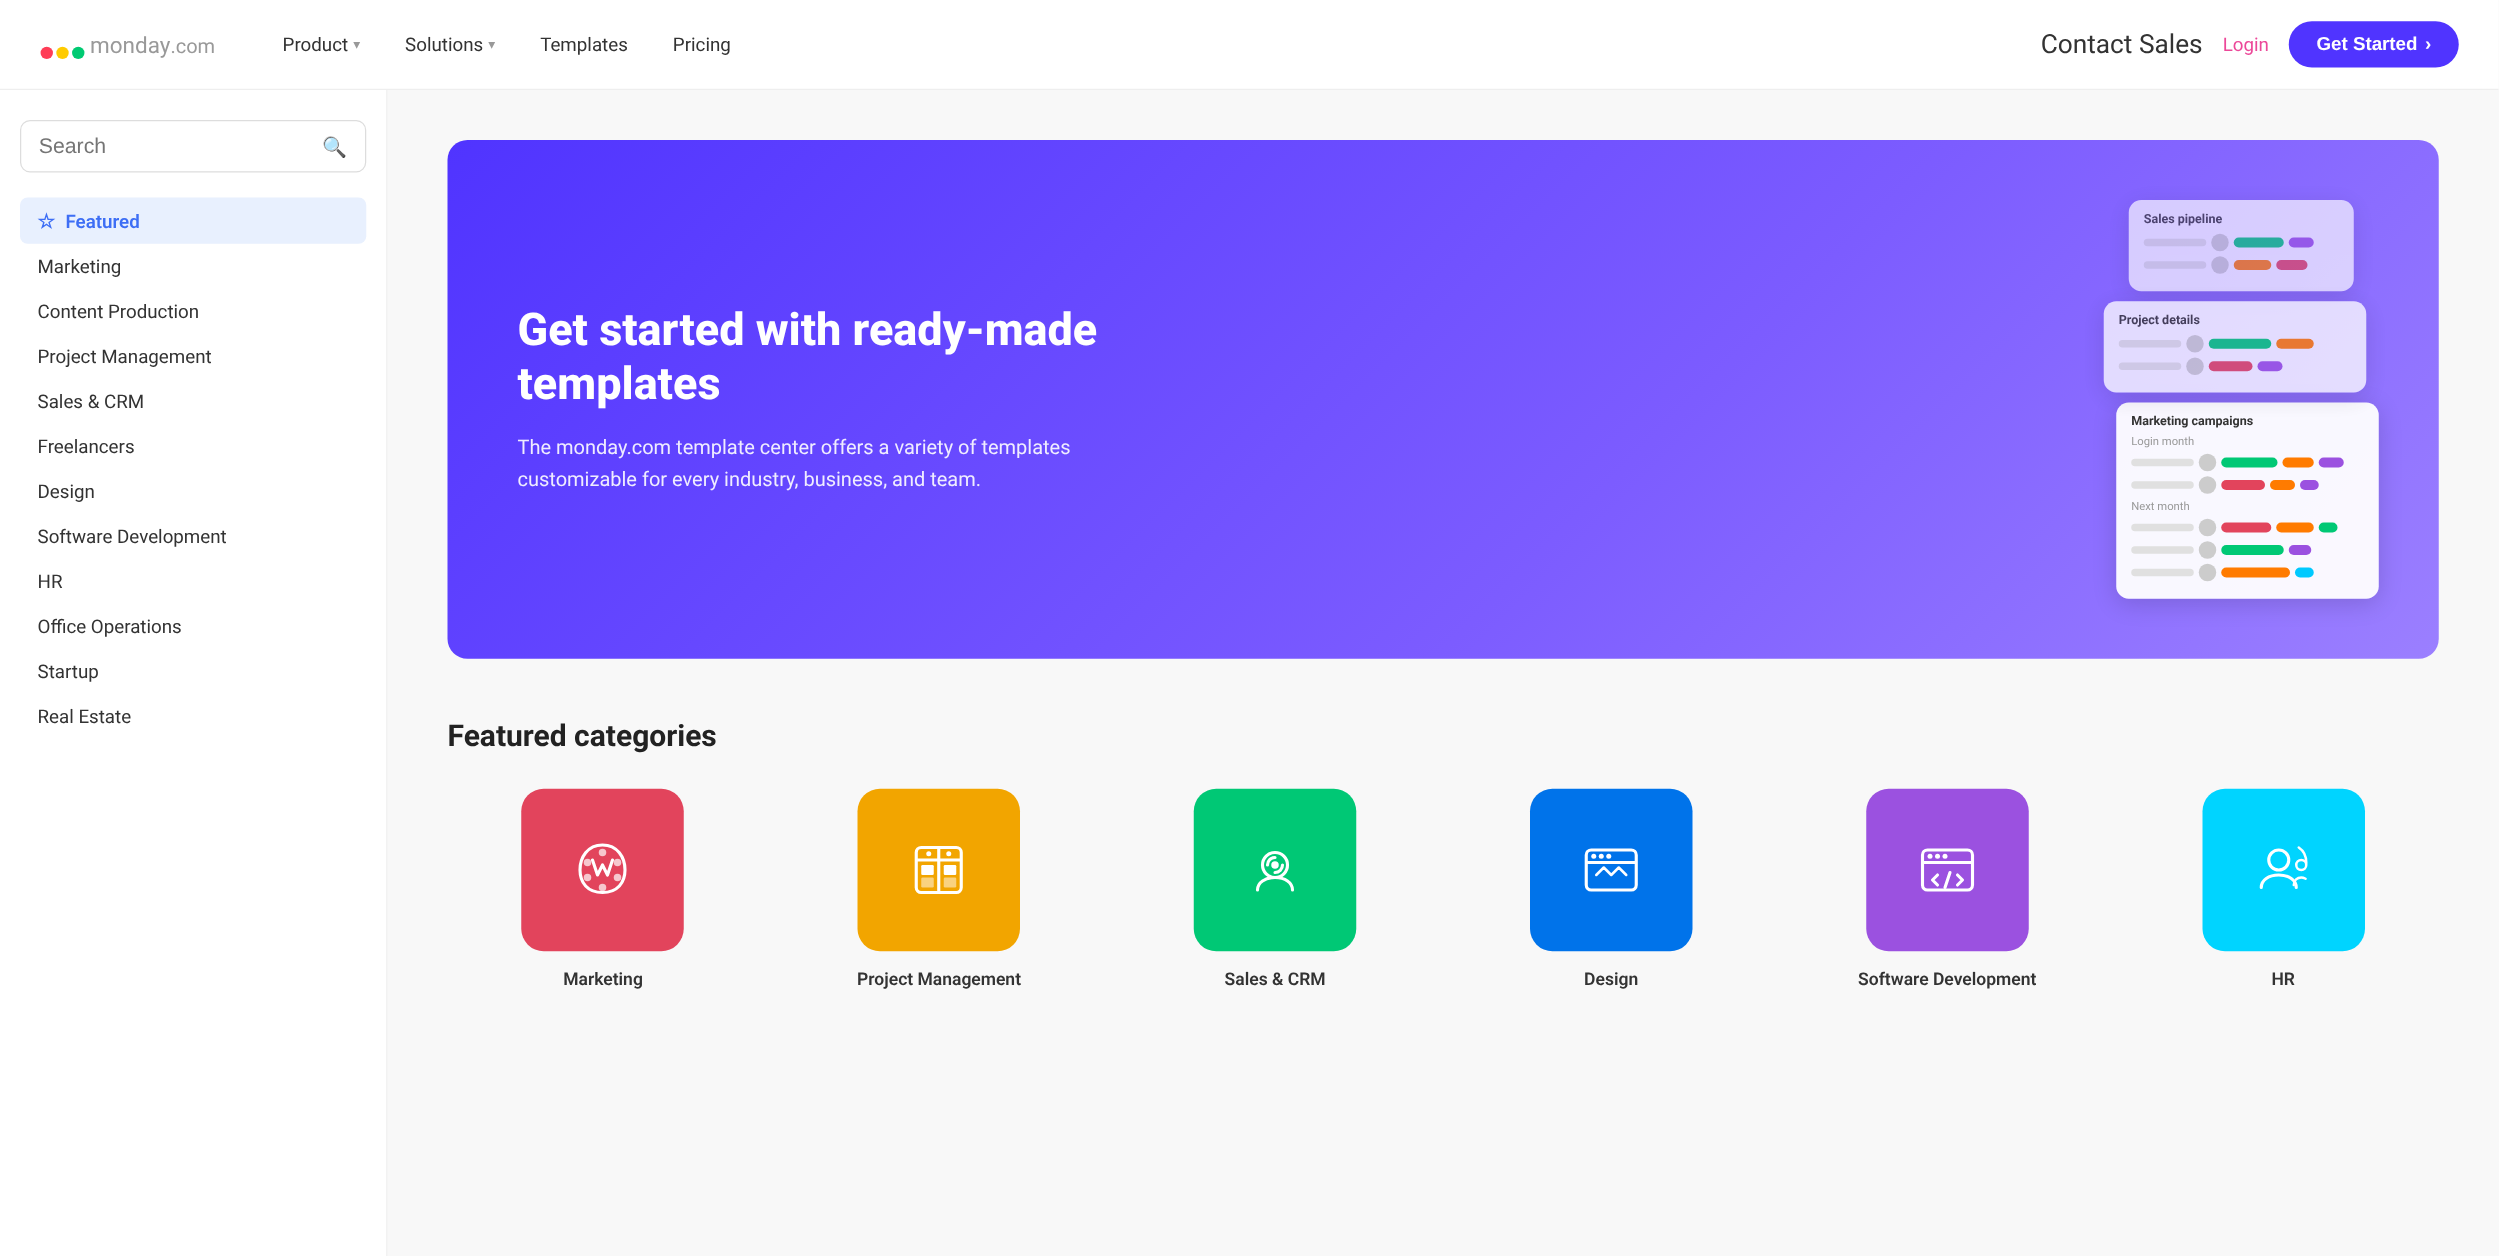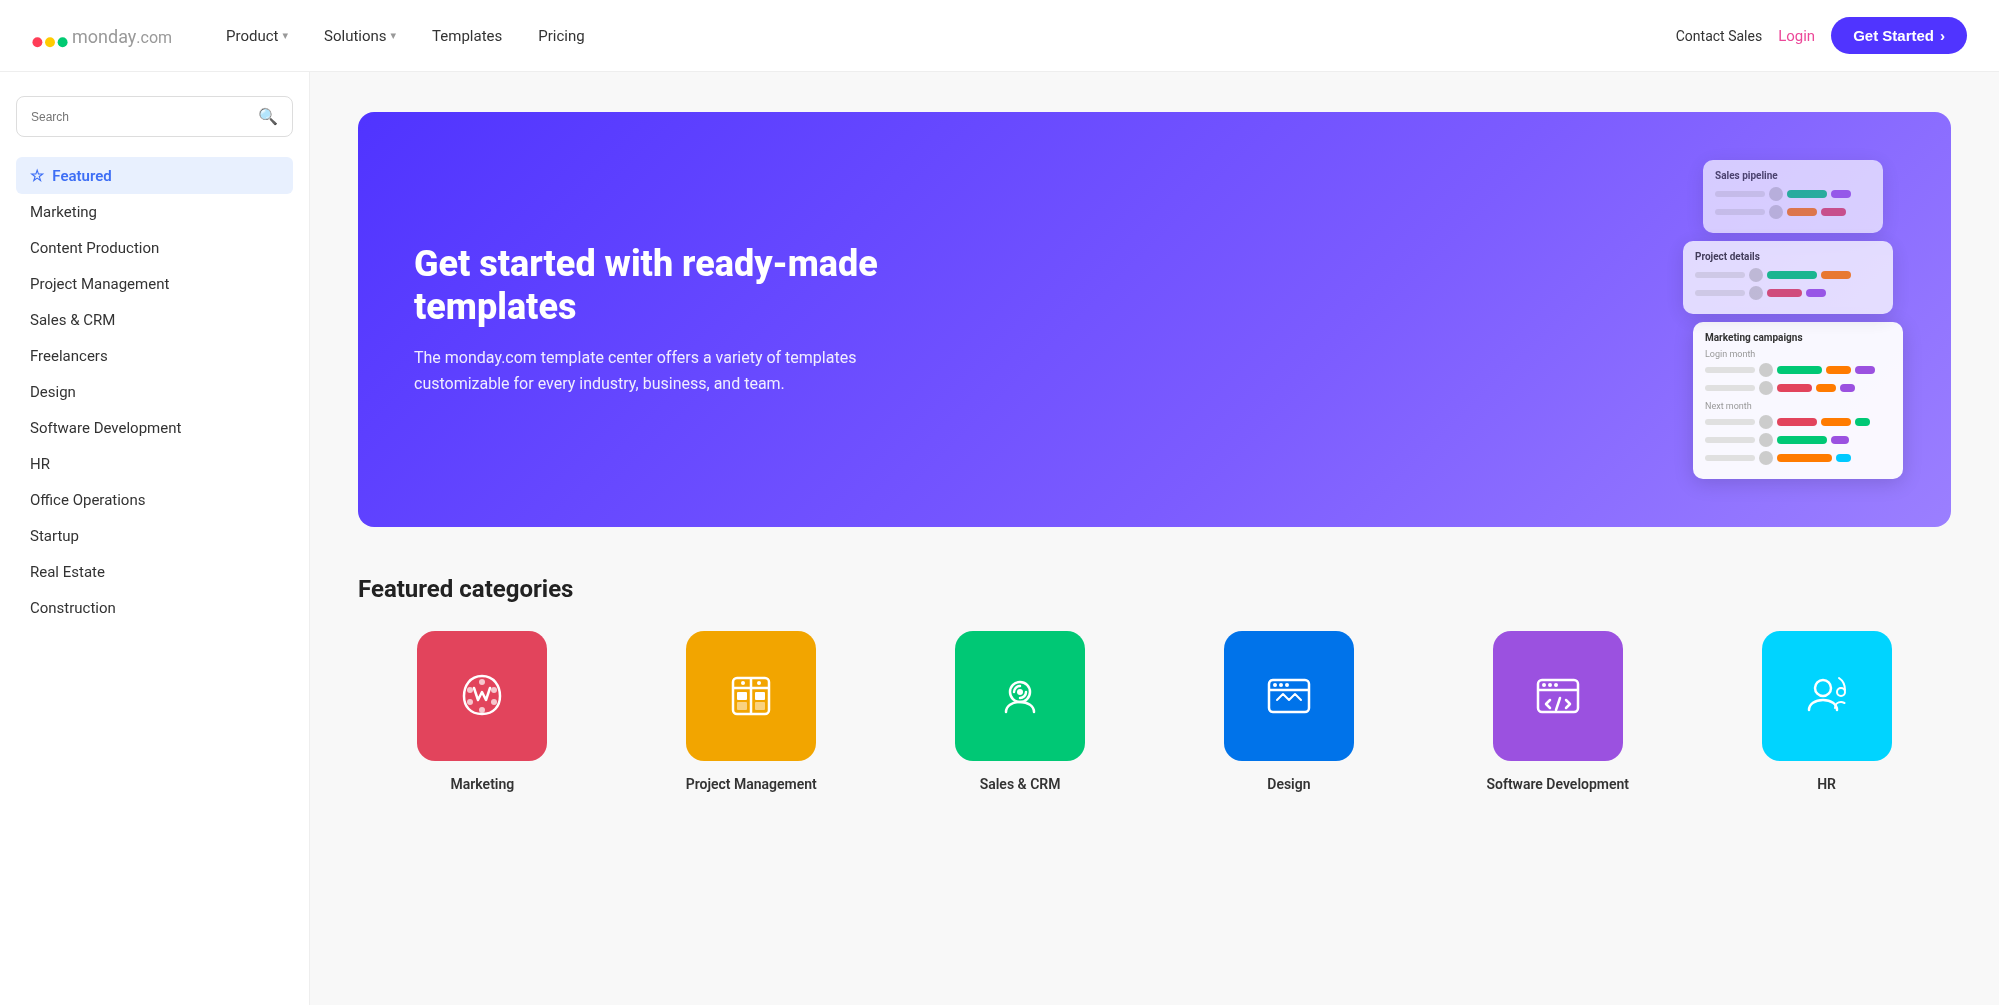--- a/index.html
+++ b/index.html
@@ -14,42 +14,42 @@
     .logo-icon { width: 36px; height: 28px; }
     .logo-text { font-size: 22px; font-weight: 700; color: #333; }
     .logo-text span { color: #999; font-weight: 400; font-size: 18px; }
     .nav-links { display: flex; align-items: center; gap: 8px; flex: 1; }
     .nav-link {
       padding: 8px 14px; font-size: 15px; color: #333; cursor: pointer;
       border-radius: 6px; display: flex; align-items: center; gap: 4px;
       background: none; border: none; font-family: inherit;
     }
     .nav-right { display: flex; align-items: center; gap: 16px; margin-left: auto; }
-    .nav-contact { font-size: 14px; color: #333; cursor: pointer; }
+    .nav-contact { font-size: 21px; color: #333; cursor: pointer; }
     .nav-login { font-size: 15px; color: #ec4899; cursor: pointer; }
     .btn-get-started {
       background: #5034ff; color: #fff; border: none; border-radius: 24px;
       padding: 10px 22px; font-size: 15px; font-weight: 600; cursor: pointer;
       display: flex; align-items: center; gap: 6px;
     }
 
     
     .page-layout { display: flex; min-height: calc(100vh - 72px); }
 
     
     .sidebar {
       width: 310px; min-width: 280px; background: #fff; padding: 24px 16px;
       border-right: 1px solid #eee; overflow-y: auto;
     }
     .search-box {
       display: flex; align-items: center; border: 1.5px solid #ddd; border-radius: 8px;
       padding: 10px 14px; margin-bottom: 20px; background: #fff;
     }
     .search-box input {
-      border: none; outline: none; font-size: 12px; flex: 1; background: transparent;
+      border: none; outline: none; font-size: 17px; flex: 1; background: transparent;
       color: #b91c1c;
     }
     .search-icon { color: #999; font-size: 16px; }
 
     .sidebar-item {
       display: flex; align-items: center; padding: 9px 14px; border-radius: 6px;
       font-size: 15px; cursor: pointer; color: #333; gap: 8px;
     }
     .sidebar-item.active { background: #e8f0fe; color: #3d6ef5; font-weight: 600; }
     .sidebar-item.active .star-icon { color: #3d6ef5; }
@@ -197,23 +197,20 @@
     </div>
     <div class="sidebar-item">
       <span>Office Operations</span>
     </div>
     <div class="sidebar-item">
       <span>Startup</span>
     </div>
     <div class="sidebar-item">
       <span>Real Estate</span>
     </div>
-    <div class="sidebar-item">
-      <span>Construction</span>
-    </div>
   </aside>
 
   <main class="main-content">
 
     <div class="hero-banner">
       <div class="hero-text">
         <h1 class="hero-title">Get started with ready-made templates</h1>
         <p class="hero-subtitle">The monday.com template center offers a variety of templates customizable for every industry, business, and team.</p>
       </div>
       <div class="hero-mockup">

